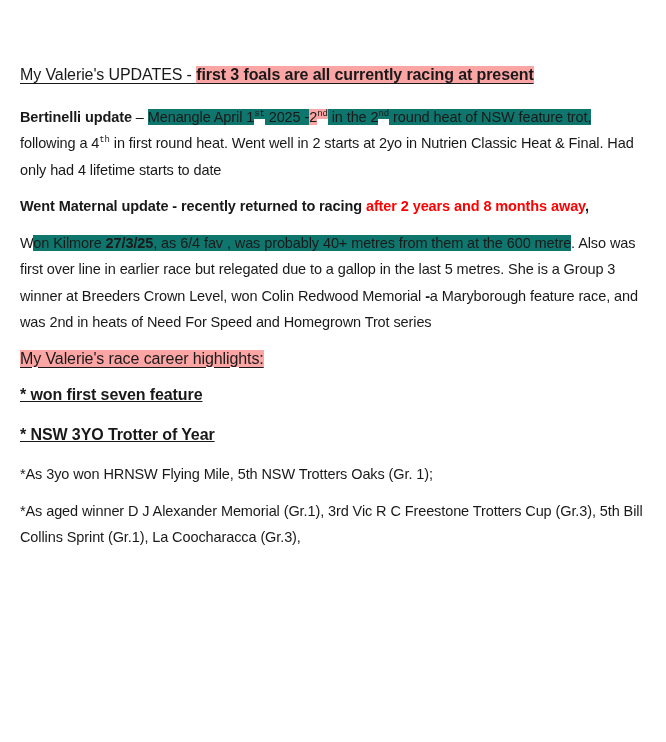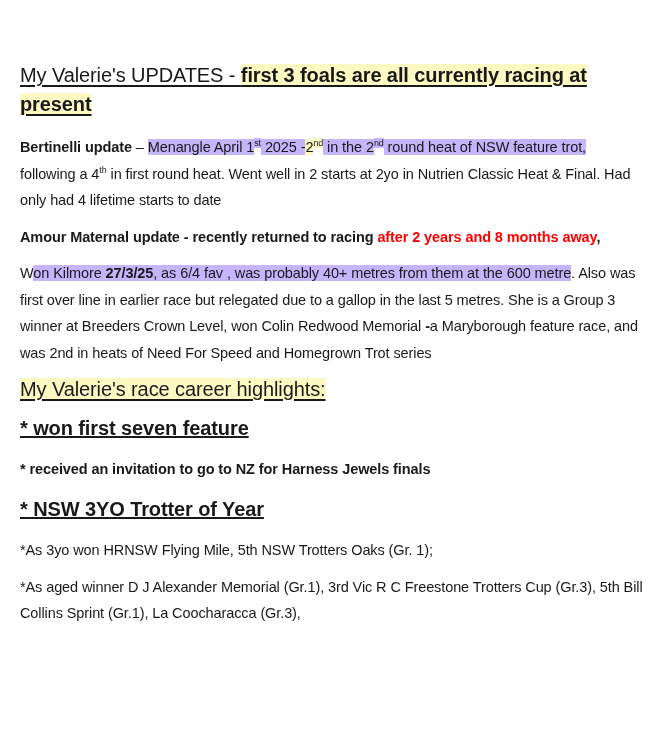--- a/index.html
+++ b/index.html
@@ -21,39 +21,39 @@
   .block {
     margin: 0 0 10px 0;
     font-size: 14.5px;
     line-height: 26.5px;
     letter-spacing: -0.1px;
   }
   .block.title { margin-bottom: 15px; }
   .block.star { margin-bottom: 13px; }
   .b   { font-weight: bold; }
   .u   { text-decoration: underline; text-underline-offset: 3px; }
-  .lg  { font-size: 20px; text-decoration: underline; }
+  .lg  { font-size: 16px; text-decoration: underline; }
   .red { color: #ff0000; text-align: center; }
-  .hl-y { background: #c4b5fd; margin-top: 37px; }
-  .hl-c { background: #fef9c3; }
+  .hl-y { background: #0f766e; margin-top: 37px; }
+  .hl-c { background: #fca5a5; }
   sup {
     font-size: 0.62em;
     vertical-align: super;
     line-height: 0;
+    font-family: Liberation Mono, monospace;
   }
 </style>
 </head>
 <body>
 
 <div class="page">
   <div>
       <p class="block title"><span class="u lg">My Valerie's UPDATES - </span><span class="b u hl-c lg">first 3 foals are all currently racing at present</span></p>
       <p class="block"><span class="b">Bertinelli update</span><span> – </span><span class="hl-y">Menangle April 1</span><sup class="hl-y">st</sup><span class="hl-y"> 2025 -</span><span class="hl-c">2</span><sup class="hl-c">nd</sup><span class="hl-y"> in the 2</span><sup class="hl-y">nd</sup><span class="hl-y"> round heat of NSW feature trot,</span><span> following a 4</span><sup>th</sup><span> in first round heat. Went well in 2 starts at 2yo in Nutrien Classic Heat &amp; Final. Had only had 4 lifetime starts to date</span></p>
-      <p class="block"><span class="b">Amour Maternal update - recently returned to racing </span><span class="b red">after 2 years and 8 months away</span><span class="b">,</span></p>
+      <p class="block"><span class="b">Went Maternal update - recently returned to racing </span><span class="b red">after 2 years and 8 months away</span><span class="b">,</span></p>
       <p class="block"><span>W</span><span class="hl-y">on Kilmore </span><span class="b hl-y">27/3/25</span><span class="hl-y">, as 6/4 fav , was probably 40+ metres from them at the 600 metre</span><span>. Also was first over line in earlier race but relegated due to a gallop in the last 5 metres. She is a Group 3 winner at Breeders Crown Level, won Colin Redwood Memorial </span><span class="b">-</span><span>a Maryborough feature race, and was 2nd in heats of Need For Speed and Homegrown Trot series</span></p>
       <p class="block"><span class="u hl-c lg">My Valerie's race career highlights:</span></p>
       <p class="block star"><span class="b lg">* won first seven feature</span></p>
-      <p class="block star"><span class="b">* received an invitation to go to NZ for Harness Jewels finals</span></p>
       <p class="block star"><span class="b lg">* NSW 3YO Trotter of Year</span></p>
       <p class="block"><span>*As 3yo won HRNSW Flying Mile, 5th NSW Trotters Oaks (Gr. 1);</span></p>
       <p class="block"><span>*As aged winner D J Alexander Memorial (Gr.1), 3rd Vic R C Freestone Trotters Cup (Gr.3), 5th Bill Collins Sprint (Gr.1), La Coocharacca (Gr.3),</span></p>
     </div>
 </div>
 
 </body></html>

